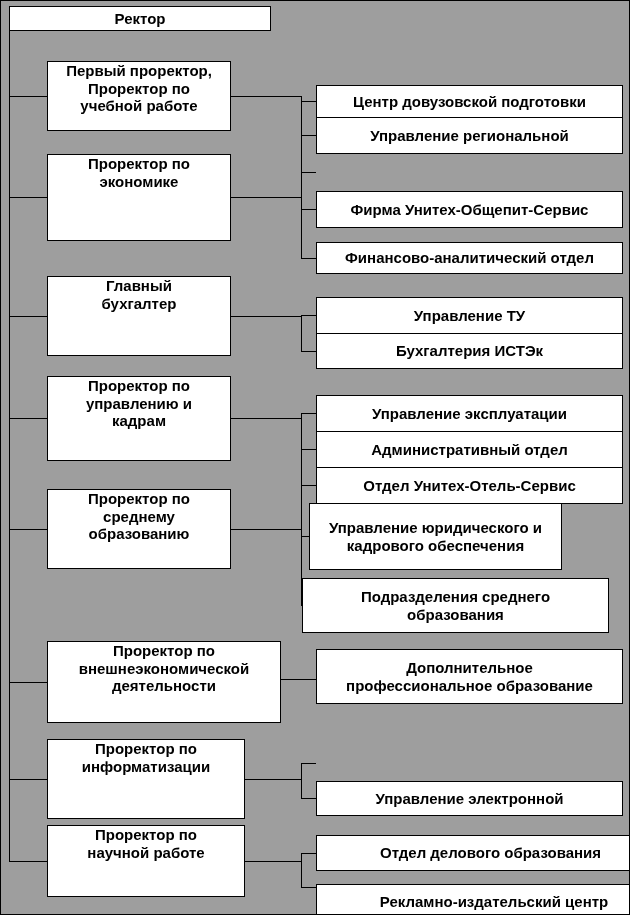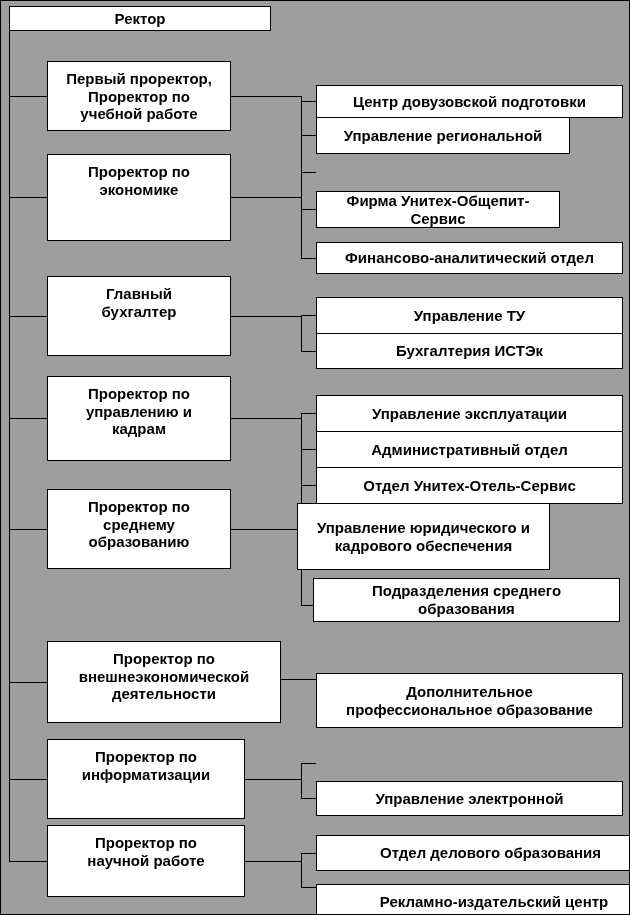--- a/index.html
+++ b/index.html
@@ -22,21 +22,21 @@
     border: 1px solid var(--node-border, #000);
     display: flex;
     justify-content: center;
     text-align: center;
     font-weight: bold;
     font-size: 15px;
     line-height: 1.18;
   }
   .node .lbl { white-space: pre-line; padding: 0 4px; }
   .root  { align-items: center; }
-  .exec  { align-items: flex-start; padding-top: 8px; }
+  .exec  { align-items: flex-start; }
   .unit  { align-items: center; }
   .hline, .vline { position: absolute; background: var(--line, #000); }
   .hline { height: 1px; }
   .vline { width: 1px; }
 </style>
 </head>
 <body>
 
 <div class="canvas">
 
@@ -127,24 +127,24 @@
 информатизации</span>
   </div>
   <div class="node exec" style="left:46px;top:824px;width:198px;height:72px">
     <span class="lbl">Проректор по
 научной работе</span>
   </div>
 
   <div class="node unit" style="left:315px;top:84px;width:307px;height:33px">
     <span class="lbl">Центр довузовской подготовки</span>
   </div>
-  <div class="node unit" style="left:315px;top:116px;width:254px;height:37px">
+  <div class="node unit" style="left:315px;top:116px;width:307px;height:37px">
     <span class="lbl">Управление региональной</span>
   </div>
-  <div class="node unit" style="left:315px;top:190px;width:244px;height:37px">
+  <div class="node unit" style="left:315px;top:190px;width:307px;height:37px">
     <span class="lbl">Фирма Унитех-Общепит-Сервис</span>
   </div>
 
   <div class="node unit" style="left:315px;top:241px;width:307px;height:32px">
     <span class="lbl">Финансово-аналитический отдел</span>
   </div>
 
   <div class="node unit" style="left:315px;top:296px;width:307px;height:37px">
     <span class="lbl">Управление ТУ</span>
   </div>
@@ -154,31 +154,31 @@
 
   <div class="node unit" style="left:315px;top:394px;width:307px;height:37px">
     <span class="lbl">Управление эксплуатации</span>
   </div>
   <div class="node unit" style="left:315px;top:430px;width:307px;height:37px">
     <span class="lbl">Административный отдел</span>
   </div>
   <div class="node unit" style="left:315px;top:466px;width:307px;height:37px">
     <span class="lbl">Отдел Унитех-Отель-Сервис</span>
   </div>
-  <div class="node unit" style="left:296px;top:502px;width:253px;height:67px">
+  <div class="node unit" style="left:308px;top:502px;width:253px;height:67px">
     <span class="lbl">Управление юридического и
 кадрового обеспечения</span>
   </div>
 
-  <div class="node unit" style="left:312px;top:577px;width:307px;height:44px">
+  <div class="node unit" style="left:301px;top:577px;width:307px;height:55px">
     <span class="lbl">Подразделения среднего
 образования</span>
   </div>
 
-  <div class="node unit" style="left:315px;top:672px;width:307px;height:55px">
+  <div class="node unit" style="left:315px;top:648px;width:307px;height:55px">
     <span class="lbl">Дополнительное
 профессиональное образование</span>
   </div>
 
   <div class="node unit" style="left:315px;top:780px;width:307px;height:35px">
     <span class="lbl">Управление электронной</span>
   </div>
 
   <div class="node unit" style="left:315px;top:834px;width:349px;height:36px">
     <span class="lbl">Отдел делового образования</span>

